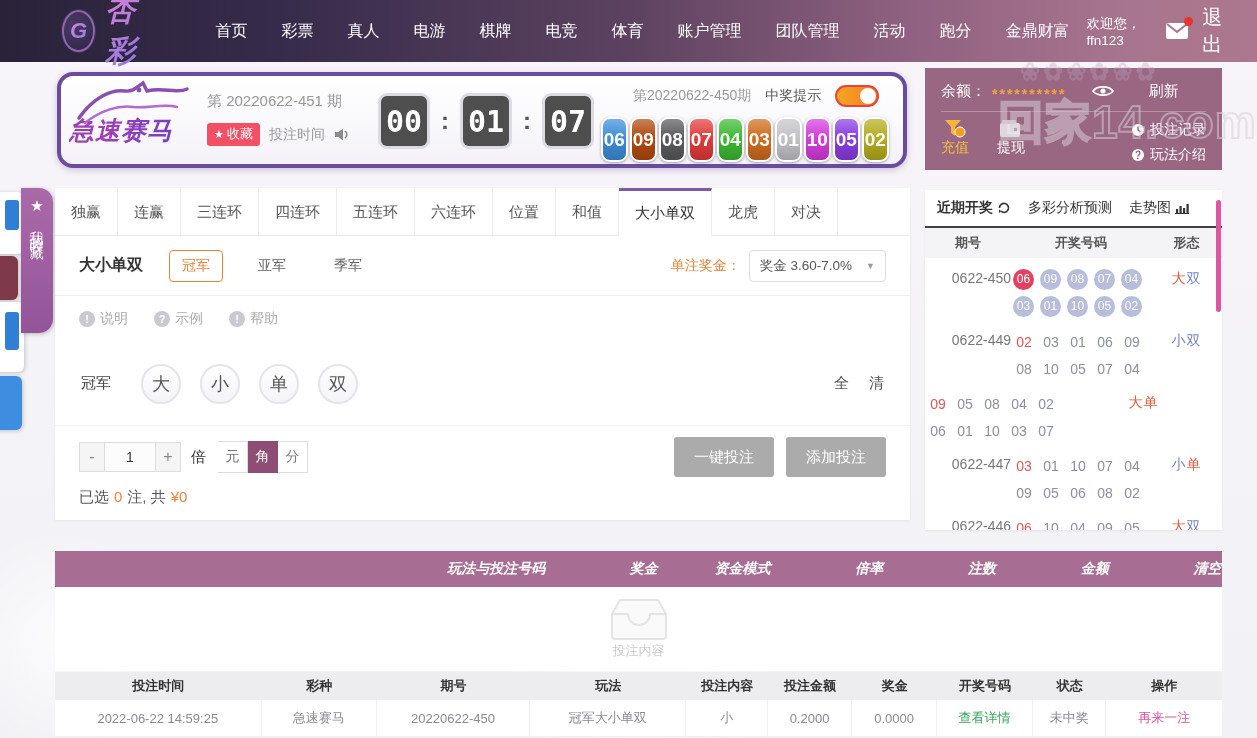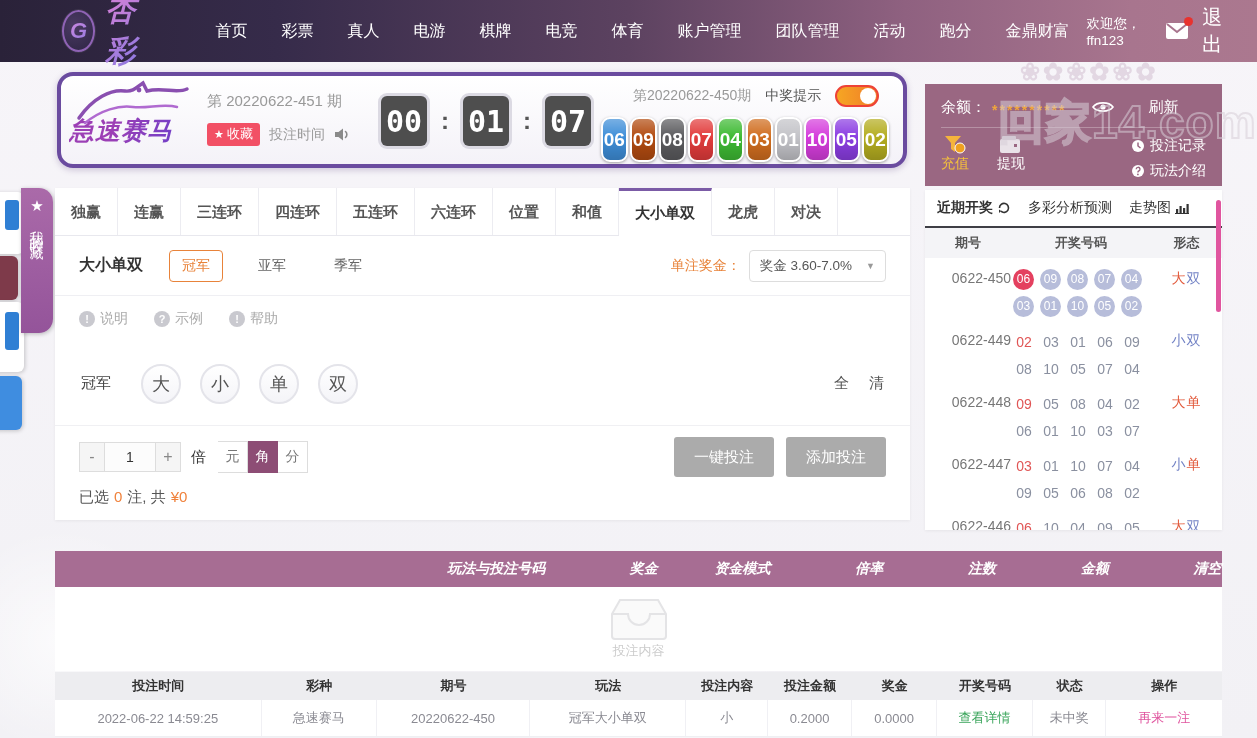--- a/index.html
+++ b/index.html
@@ -58,21 +58,21 @@
     background:linear-gradient(90deg,#f6a623,#f07c28); position:relative; cursor:pointer; }
   .toggle .knob { position:absolute; right:1px; top:1px; width:16px; height:16px; border-radius:50%; background:#fff; }
   .balls { display:flex; gap:2.5px; margin-top:9px; }
   .ball { width:26.5px; height:45px; border-radius:9px; border:2px solid #fff;
     box-shadow:0 1px 3px rgba(0,0,0,.35); color:#fff; font-weight:bold; font-size:19px;
     display:flex; align-items:center; justify-content:center;
     background-image:linear-gradient(180deg,rgba(255,255,255,.30),rgba(255,255,255,0) 45%,rgba(0,0,0,.18)); }
 
   
   .wallet { position:absolute; left:925px; top:68px; width:297px; height:102px; background:#9a6782;
-    padding:9px 16px 8px; z-index:8;margin-top:16px; }
+    padding:9px 16px 8px; z-index:8; }
   .w-row1 { display:flex; align-items:center; height:28px; color:#fff; font-size:15px; }
   .w-stars { color:#f0a63c; font-weight:bold; letter-spacing:2px; margin-left:6px; padding-top:5px; font-size:14px; }
   .w-eye { margin-left:26px; cursor:pointer; }
   .w-refresh { margin-left:34px; cursor:pointer; }
   .w-div { border-top:1px solid rgba(255,255,255,.28); margin:6px 0 7px; }
   .w-row2 { display:flex; align-items:flex-start; }
   .w-act { display:flex; flex-direction:column; align-items:center; margin-right:28px; font-size:14px; color:#fff; cursor:pointer; }
   .w-act.dep { color:#f5c13c; }
   .w-links { margin-left:auto; display:flex; flex-direction:column; gap:7px; font-size:14px; color:#fff; padding-top:2px; }
   .w-link { display:flex; align-items:center; gap:5px; cursor:pointer; }
@@ -94,21 +94,21 @@
     background:linear-gradient(180deg,#aa6aa9,#94549a); border-radius:0 14px 14px 0;
     display:flex; flex-direction:column; align-items:center; padding-top:10px; cursor:pointer;
     box-shadow:1px 1px 4px rgba(0,0,0,.25); }
   .fav-tab .st { color:#fff; font-size:15px; line-height:1; }
   .fav-tab .txt { writing-mode:vertical-rl; text-orientation:upright; color:#fff; font-size:14px;
     letter-spacing:5px; margin-top:6px; }
 
   
   .main { position:absolute; left:55px; top:188px; width:855px; height:332px; background:#fff;
     box-shadow:0 1px 3px rgba(0,0,0,.06); z-index:6; }
-  .tabbar { display:flex; height:48px; border-bottom:1px solid #e8e8ee;font-weight:bold; }
+  .tabbar { display:flex; height:48px; border-bottom:1px solid #e8e8ee; }
   .tab { padding:0 16px; line-height:47px; font-size:15px; color:#555; border-right:1px solid #ececf1;
     cursor:pointer; white-space:nowrap; }
   .tab.active { border-top:3px solid #7b5ba6; line-height:44px; color:#333; margin-bottom:-1px;
     background:#fff; border-bottom:1px solid #fff; }
   .row2 { height:60px; display:flex; align-items:center; padding:0 24px; border-bottom:1px solid #efeff3; }
   .play-title { font-size:16px; font-weight:bold; color:#333; }
   .pos-btn { margin-left:22px; font-size:14px; color:#666; padding:6px 12px; border-radius:4px;
     border:1px solid transparent; cursor:pointer; }
   .pos-btn.active { border-color:#e8833a; color:#e8833a; margin-left:26px; }
   .prize { margin-left:auto; display:flex; align-items:center; gap:8px; }
@@ -485,21 +485,20 @@
             <span class="tok">10</span>
             <span class="tok">05</span>
             <span class="tok">07</span>
             <span class="tok">04</span>
         </div>
       </div>
       <div class="sb-pattern"><span class="pc blue">小</span><span class="pc blue">双</span></div>
     </div>
 
     <div class="sb-row">
-      <div class="sb-period">0622-448</div>
       <div class="sb-nums">
         <div class="sb-line">
           <span class="tok first">09</span>
             <span class="tok">05</span>
             <span class="tok">08</span>
             <span class="tok">04</span>
             <span class="tok">02</span>
         </div>
         <div class="sb-line">
           <span class="tok">06</span>

